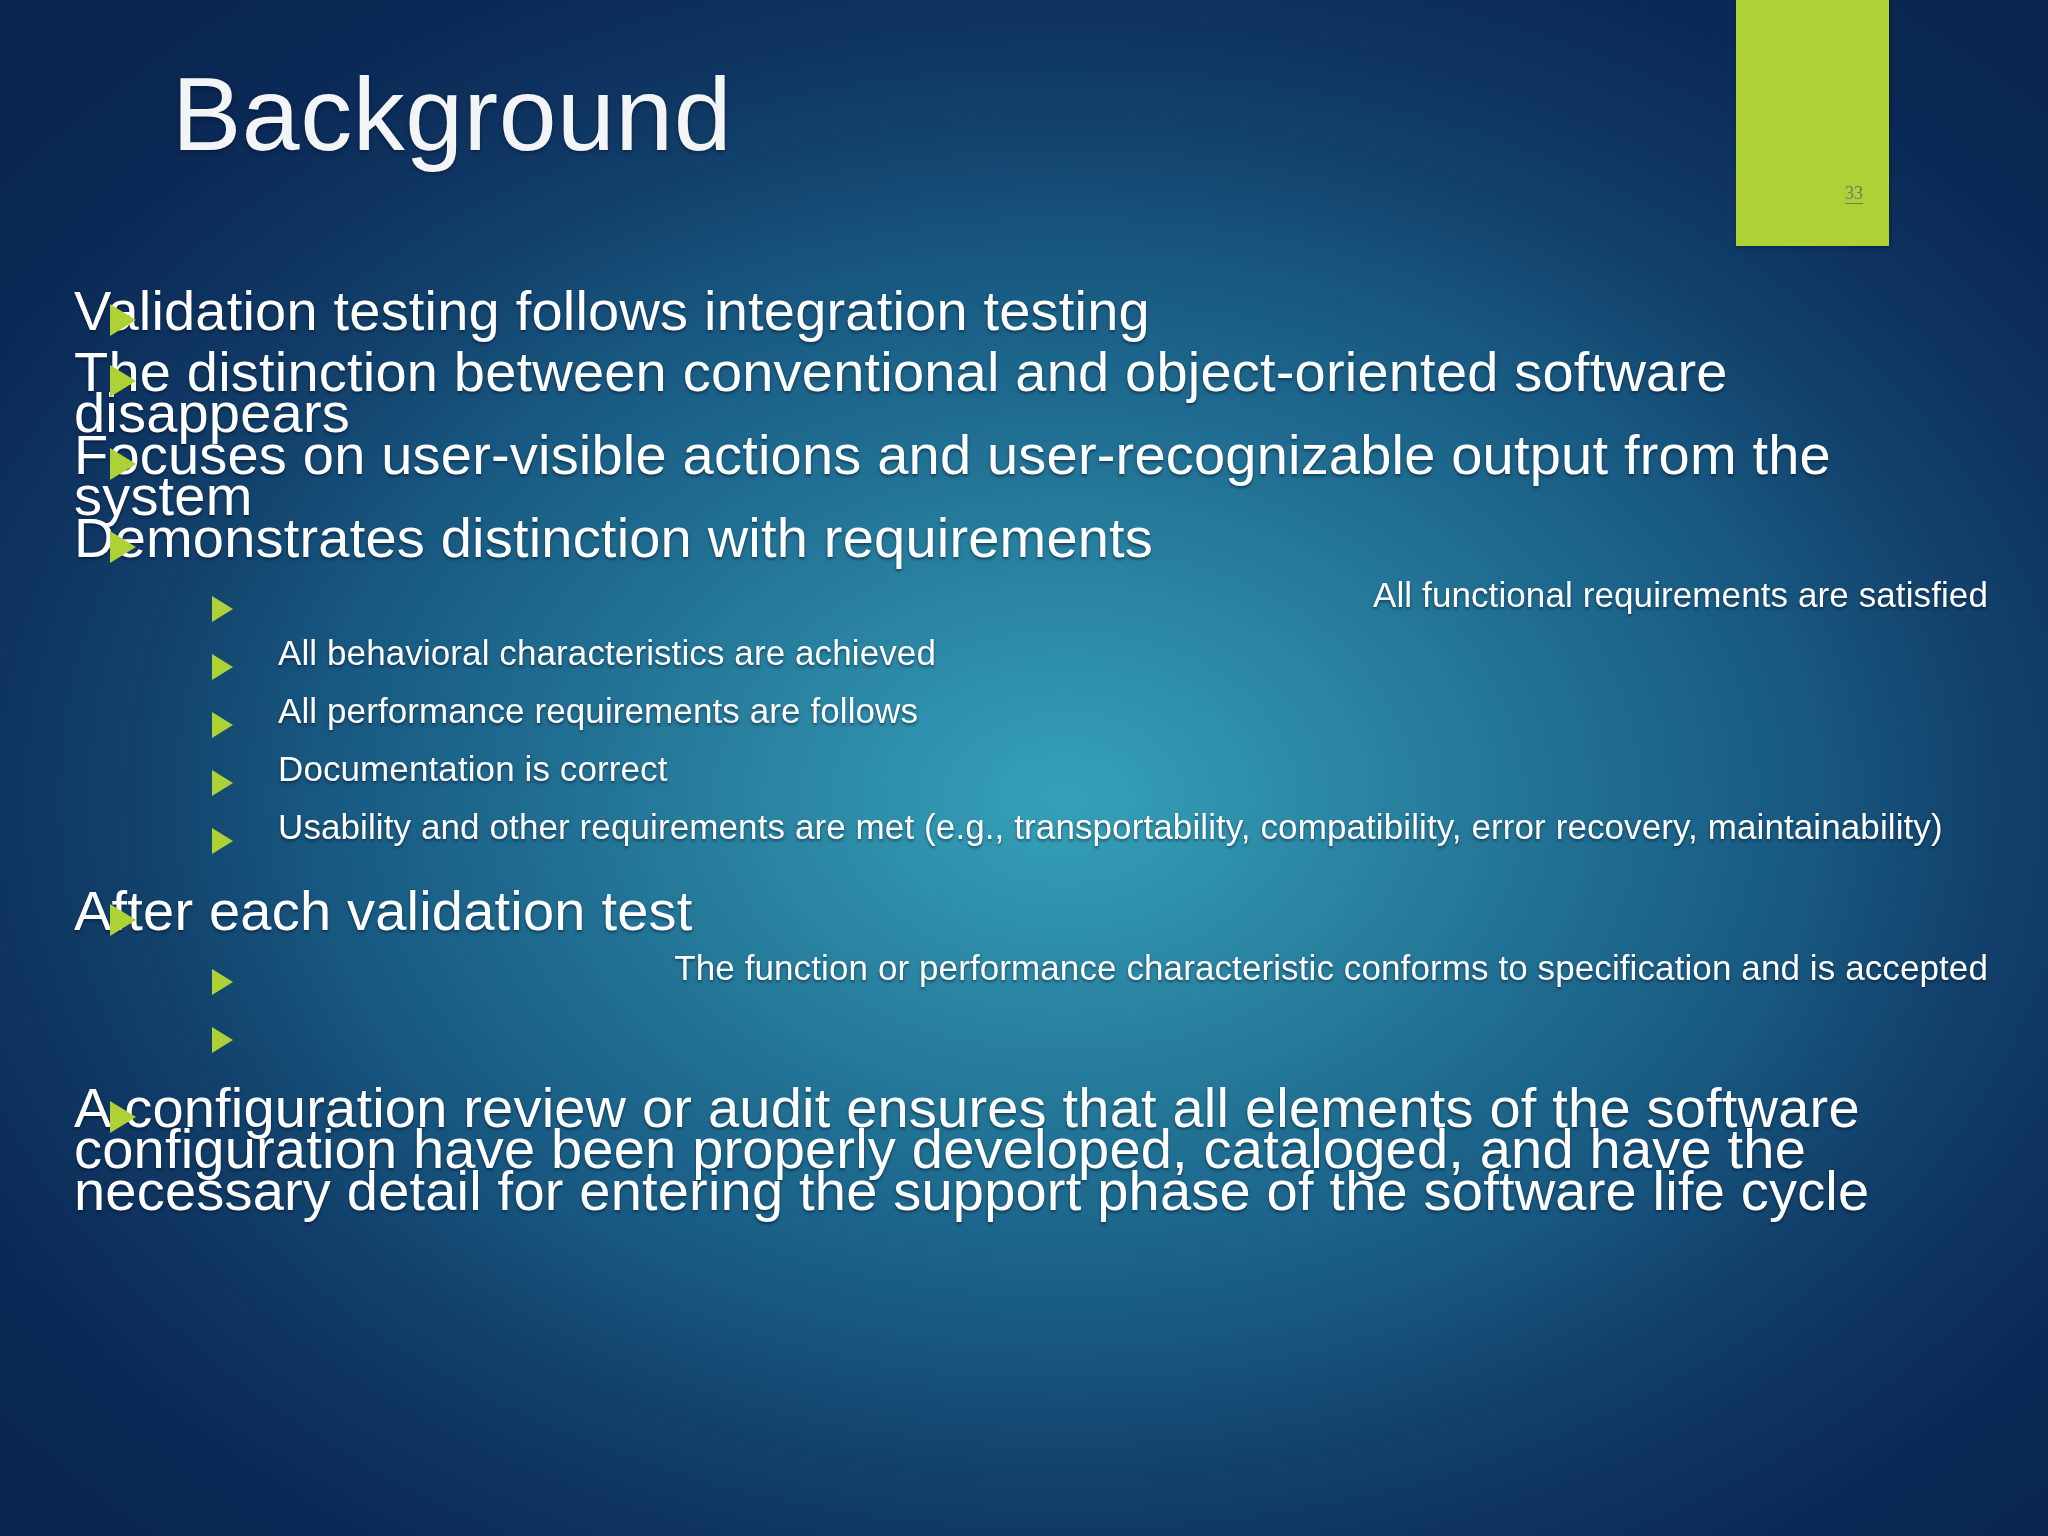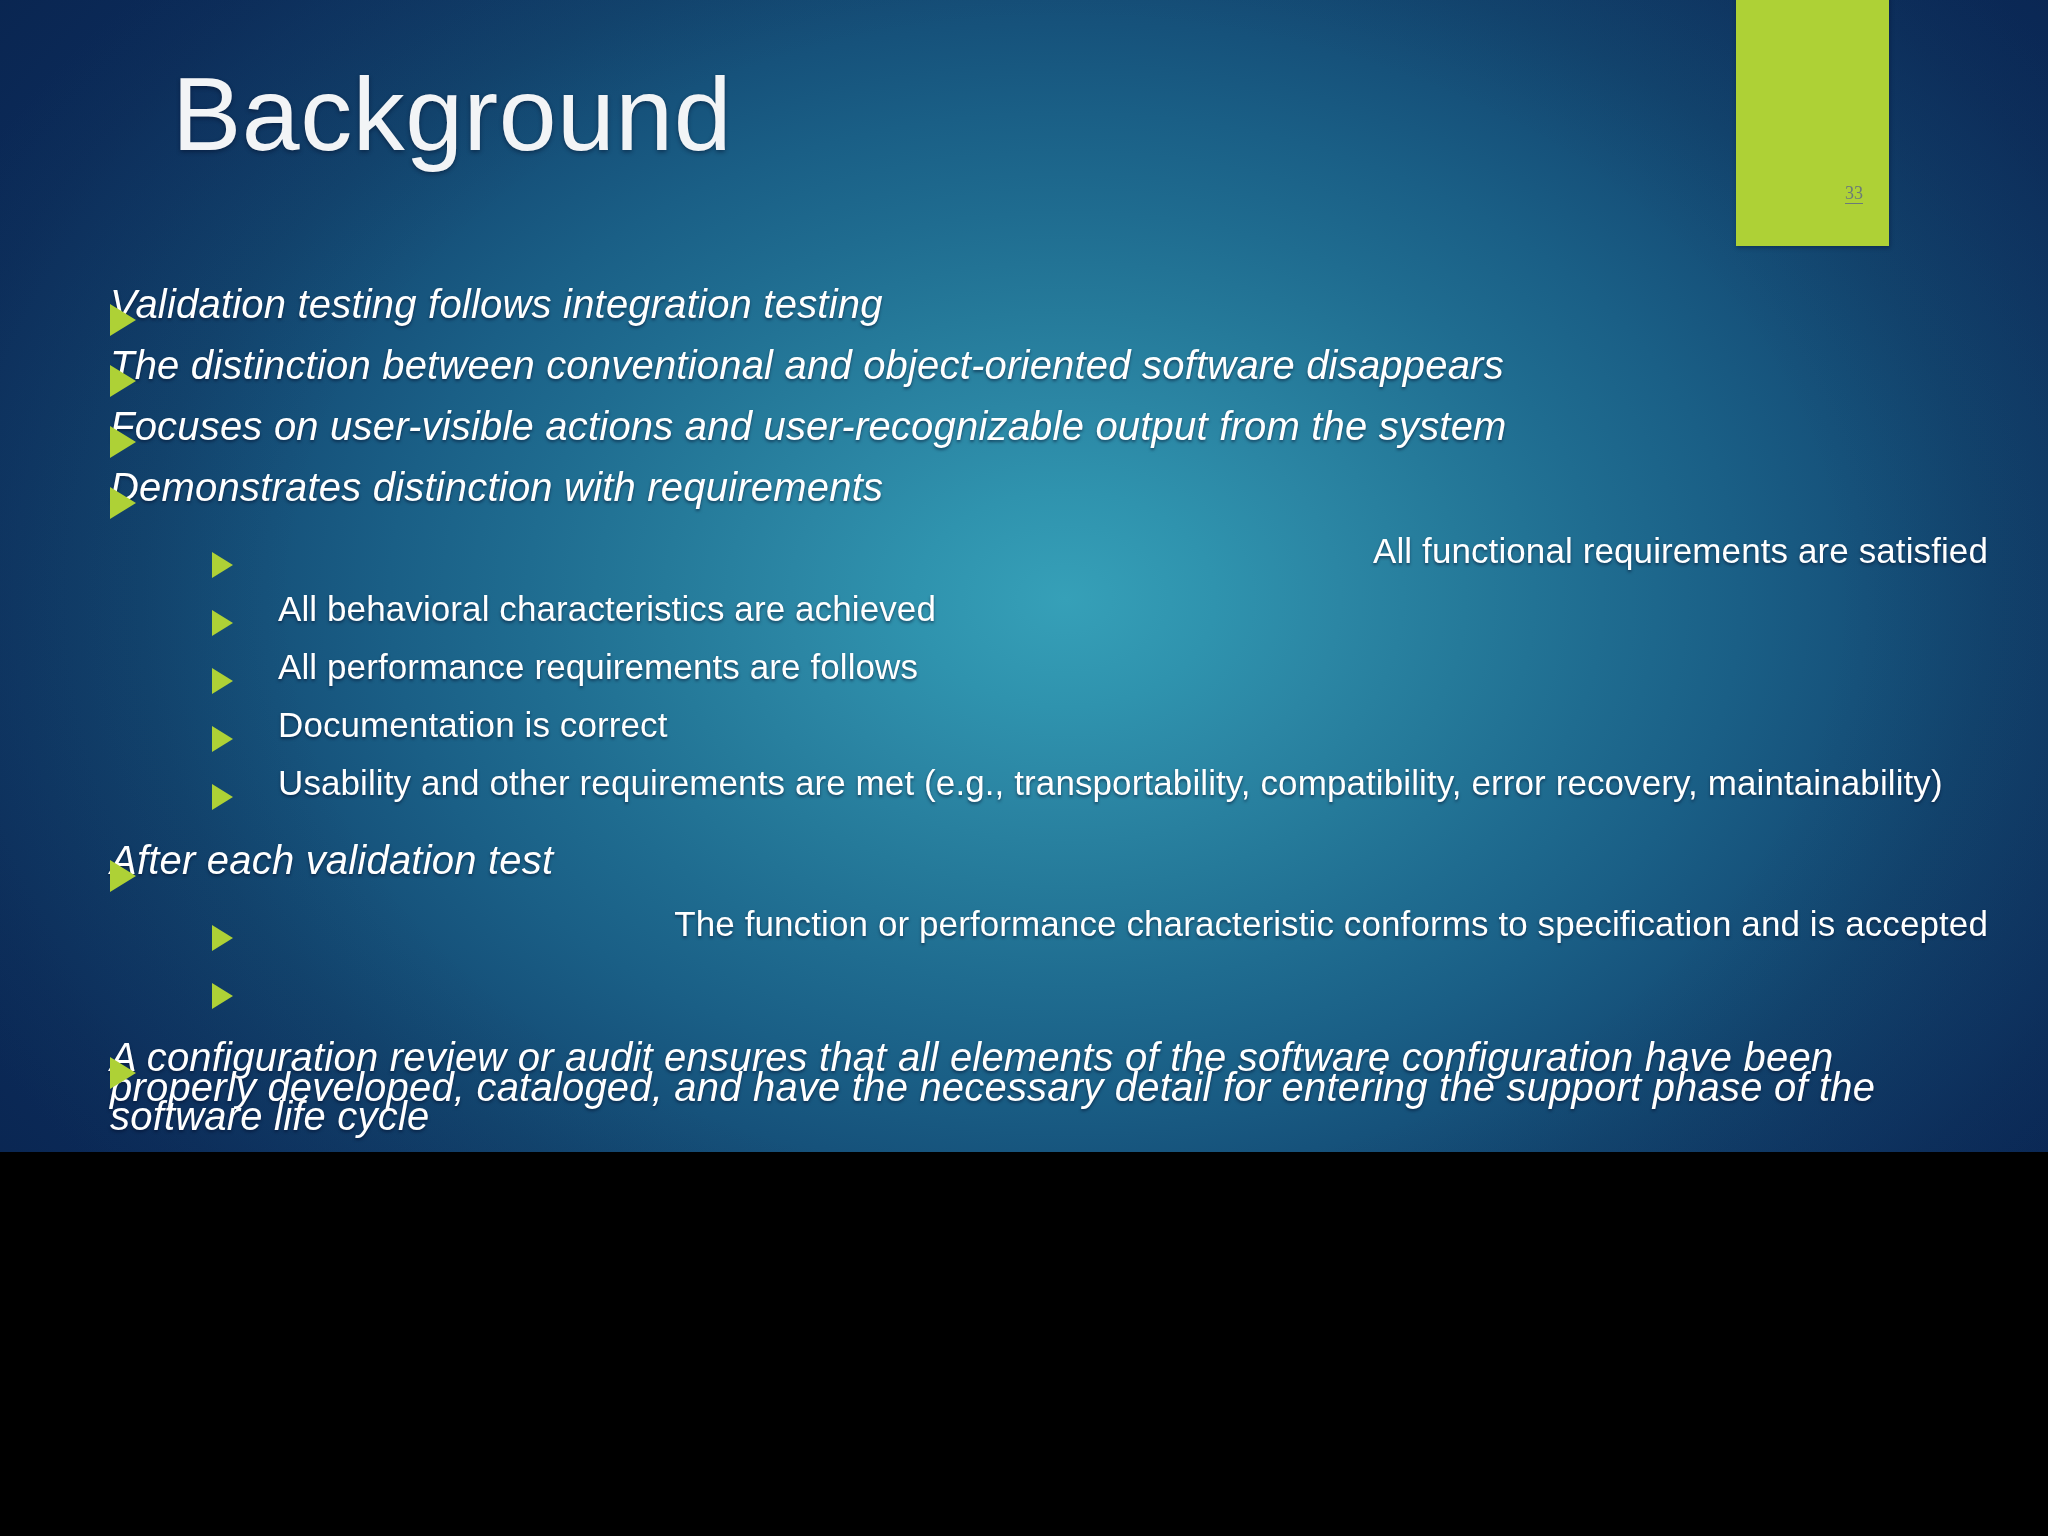--- a/index.html
+++ b/index.html
@@ -3,21 +3,21 @@
 <meta charset="utf-8">
 <style>
   html, body {
     margin: 0;
     padding: 0;
     background: #000;
   }
   #slide {
     position: relative;
     width: 2048px;
-    height: 1152px;
+    height: 1536px;
     overflow: hidden;
     font-family: "Liberation Sans", sans-serif;
     
     background-color: #0e3168;
     background-image:
       radial-gradient(ellipse 1250px 900px at 52% 52%,
         #36a0b8 0%,
         #2f93ae 12%,
         #2b86a4 22%,
         #257a9a 32%,
@@ -107,26 +107,25 @@
 
   
   .lvl1 {
     min-height: 61px;
   }
   .lvl1 > .bullet {
     left: 110px;
     top: 14px;
   }
   .lvl1 > .txt {
-    margin-left: 110px;
+    margin-left: 74px;
     margin-right: 60px;
-    font-size: 40px;
+    font-size: 56px;
     line-height: 0.74;
     letter-spacing: 0.2px;
-    font-style: italic;
   }
 
   
   .lvl2 {
     min-height: 58px;
   }
   .lvl2 > .bullet {
     left: 212px;
     top: 14px;
   }

